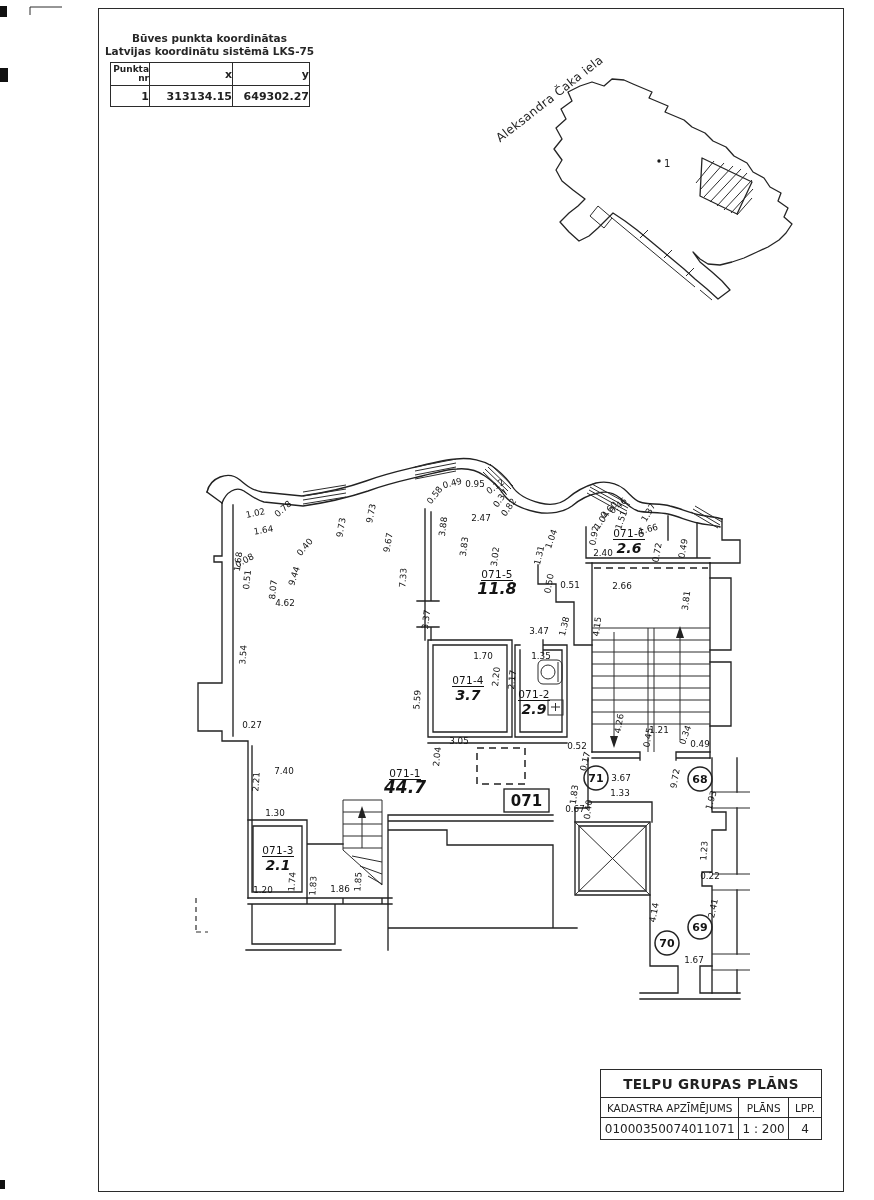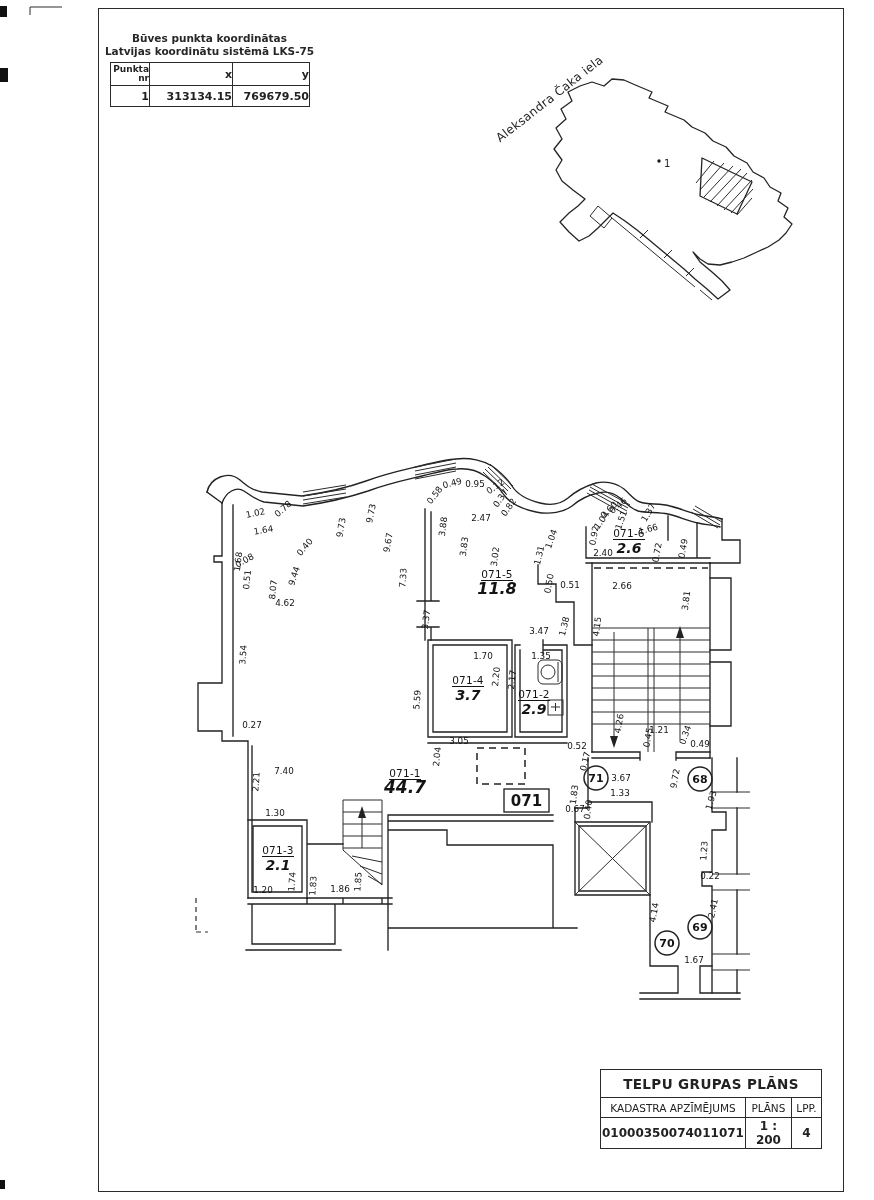--- a/index.html
+++ b/index.html
@@ -15,21 +15,21 @@
   table.ct td{border:1.6px solid #2b2b2b;padding:0;text-align:right;vertical-align:middle;color:#222}
   .ct .h{font-size:9px;font-weight:700;line-height:9px;height:22px}
   .ct .hxy{font-size:11px;font-weight:700;height:22px}
   .ct .v{font-size:11px;font-weight:700;height:20px}
   .ct .c1{width:38px}.ct .c2{width:82px}.ct .c3{width:76px}
   
   .tblock{position:absolute;left:600px;top:1069px;width:222px;border-collapse:collapse}
   .tblock td{border:1.7px solid #2b2b2b;text-align:center;vertical-align:middle;color:#222}
   .tblock .big{font-size:13.5px;font-weight:600;height:25px;letter-spacing:.4px}
   .tblock .lab{font-size:10.5px;font-weight:400;height:17px}
-  .tblock .val{font-size:12px;font-weight:700;height:19px}
+  .tblock .val{font-size:12px;font-weight:400;height:19px}
   .tblock .w1{width:141px}.tblock .w2{width:60px}.tblock .w3{width:40px}
   
   svg{position:absolute;left:0;top:0}
   .wall{stroke:#222;stroke-width:1.35;fill:none;stroke-linecap:square}
   .thin{stroke:#2c2c2c;stroke-width:1;fill:none}
   .dashw{stroke:#222;stroke-width:1.5;fill:none;stroke-dasharray:7 5}
   .dashs{stroke:#2c2c2c;stroke-width:1.2;fill:none;stroke-dasharray:5 4}
   .hatch{stroke:#2c2c2c;stroke-width:1;fill:none}
   .site{stroke:#242424;stroke-width:1.3;fill:none;stroke-linejoin:round}
   .artifact{fill:#111}
@@ -56,21 +56,21 @@
       <td class="h c1">
         <span>Punkta</span><br>
         <span>nr</span>
       </td>
       <td class="hxy c2">x</td>
       <td class="hxy c3">y</td>
     </tr>
     <tr>
       <td class="v c1">1</td>
       <td class="v c2">313134.15</td>
-      <td class="v c3">769679.50</td>
+      <td class="v c3">649302.27</td>
     </tr>
   </tbody>
     </table>
 </div>
 
 <svg id="plan-svg" width="874" height="1200" viewBox="0 0 874 1200">
 
   <g>
     <rect class="artifact" x="0" y="6" width="7" height="11"></rect>
     <rect class="artifact" x="0" y="68" width="8" height="14"></rect>

